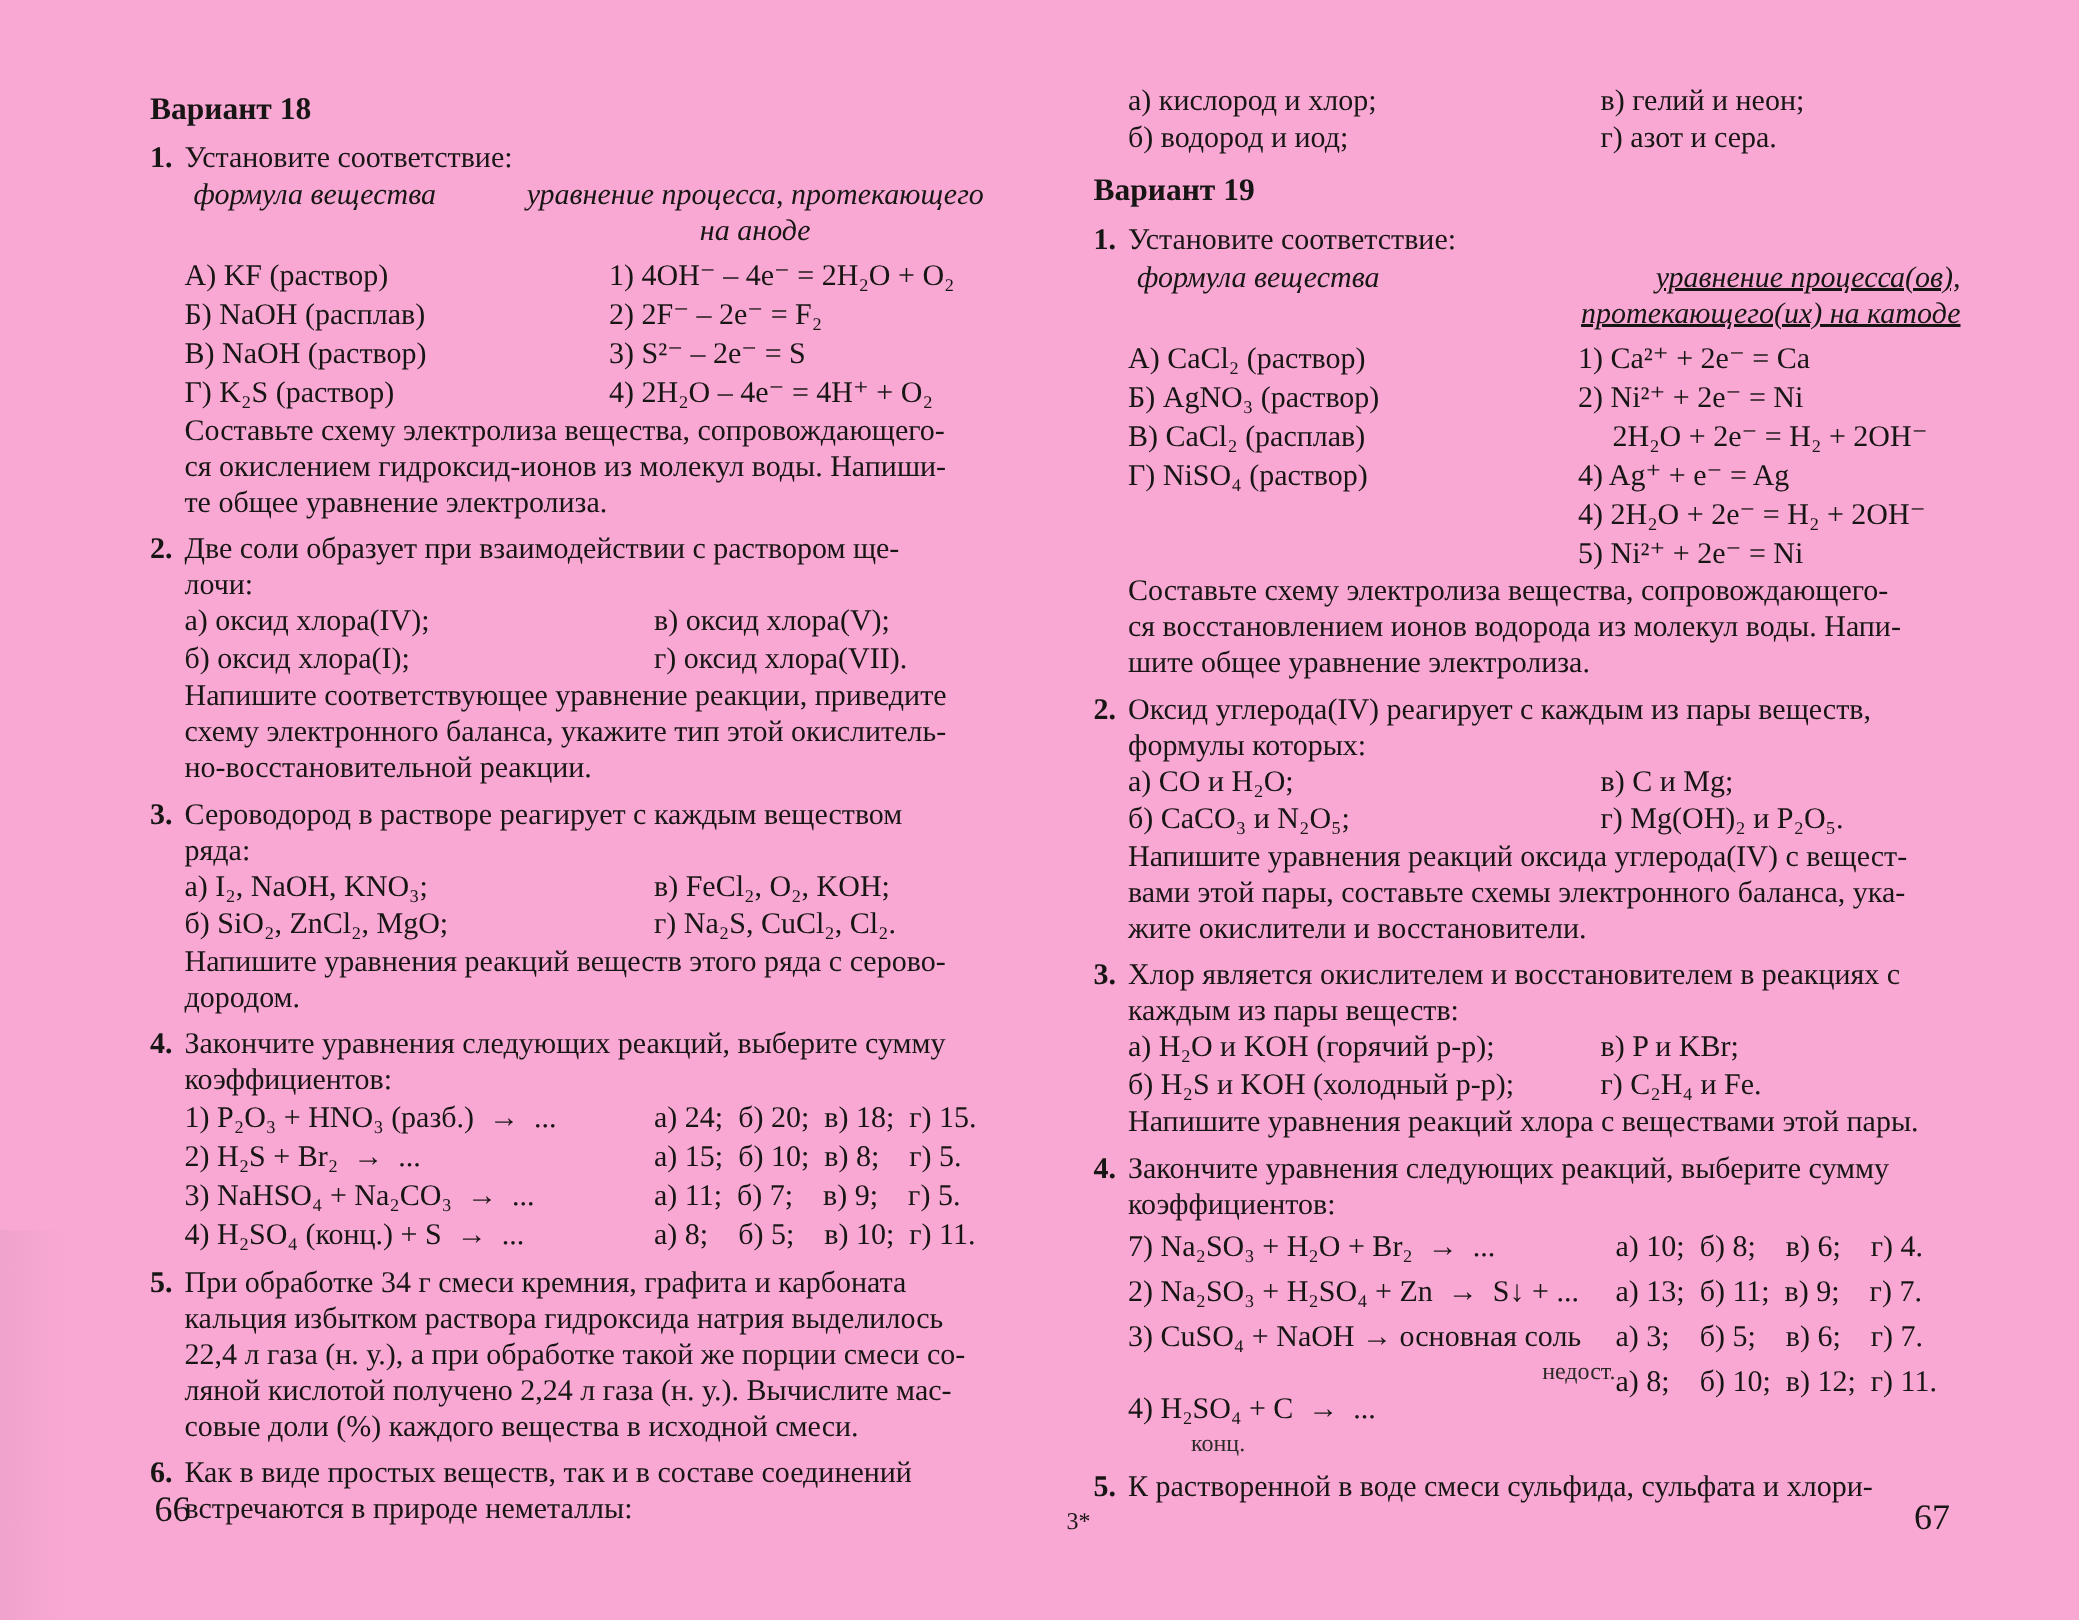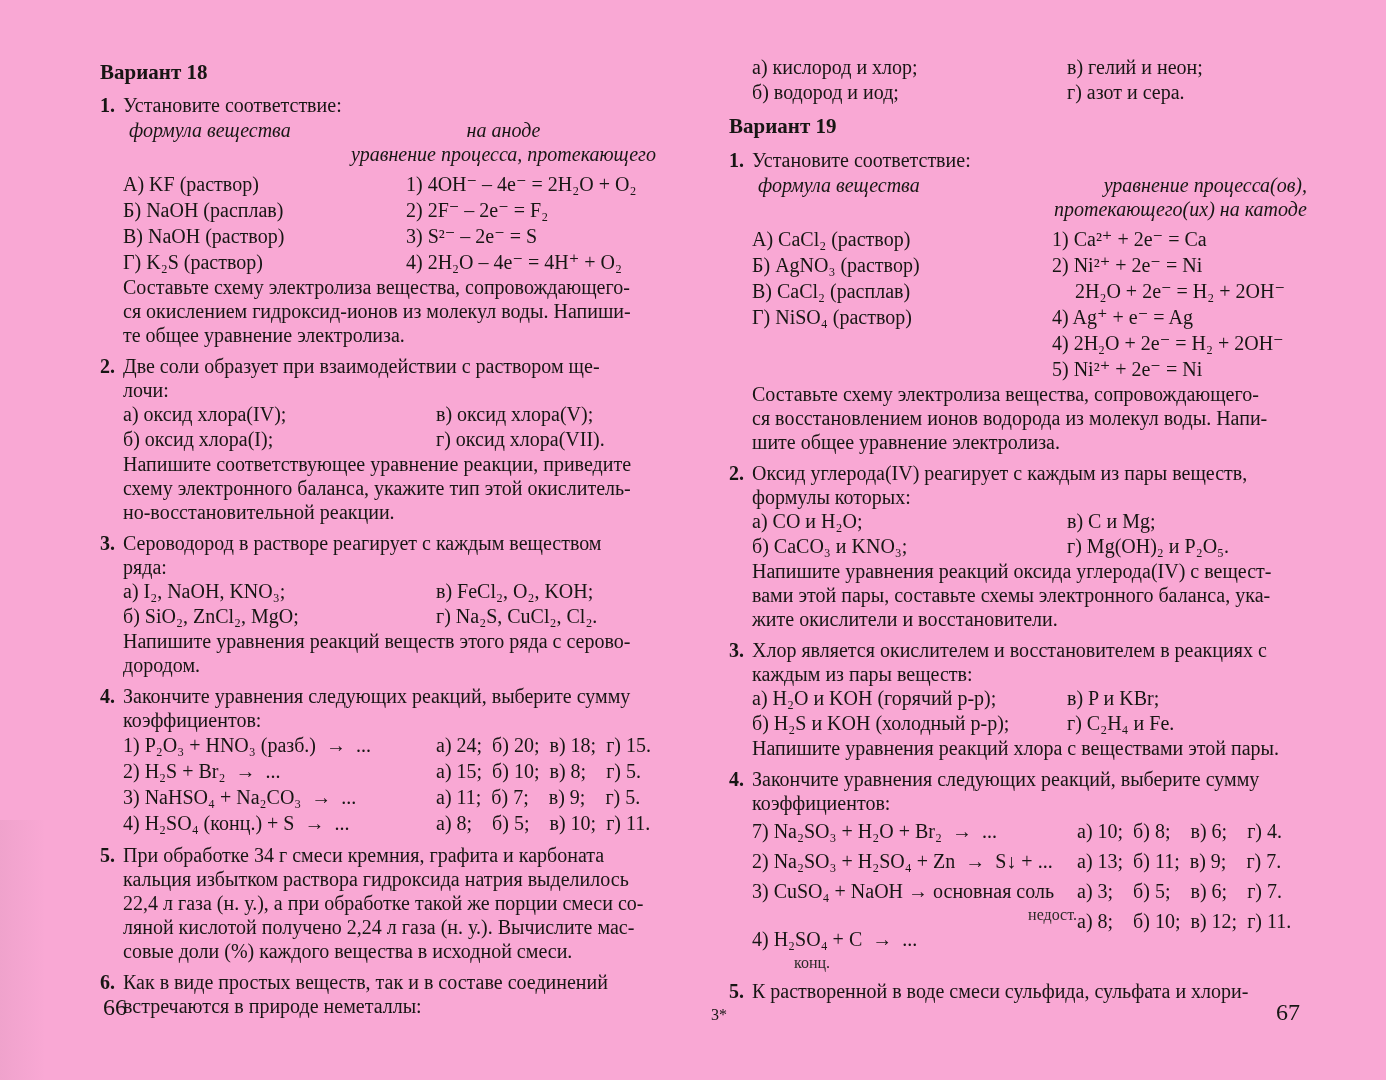--- a/index.html
+++ b/index.html
@@ -25,21 +25,21 @@
   .q { position:relative; padding-left:23px; margin-bottom:7px; }
   .qnum { position:absolute; left:0; top:0; font-weight:bold; }
   .para, .intro { white-space:pre-line; }
 
   .match-hdr { display:flex; font-style:italic; margin-top:1px; }
   .mh-l { padding-left:6px; }
   .page-left  .mh-l { width:212px; }
   .page-right .mh-l { width:235px; }
   .mh-r { flex:1; }
   .page-left  .mh-r { text-align:center; }
-  .page-right .mh-r { text-align:right; }
+  .page-right .mh-r { text-align:right;text-decoration:underline; }
 
   .match-table { margin-top:5px; }
   .mrow { display:flex; line-height:26px; }
   .page-left  .ml { width:283px; }
   .page-right .ml { width:300px; }
   .mr { flex:1; }
   .mr.ind { padding-left:23px; }
 
   .orow { display:flex; line-height:25px; }
   .page-left  .oc1 { width:313px; }
@@ -71,22 +71,22 @@
 
   <div class="page page-left">
     <div class="vheading">Вариант 18</div>
 
     <div class="q">
       <span class="qnum">1.</span>
       <div class="intro">Установите соответствие:</div>
       <div class="match-hdr">
         <span class="mh-l">формула вещества</span>
         <span class="mh-r">
+          <div>уравнение процесса, протекающего</div>
           <div>на аноде</div>
-          <div>уравнение процесса, протекающего</div>
         </span>
       </div>
       <div class="match-table">
         <div class="mrow">
             <span class="ml">А) KF (раствор)</span>
             <span class="mr">1) 4OH⁻ – 4e⁻ = 2H₂O + O₂</span>
           </div>
         <div class="mrow">
             <span class="ml">Б) NaOH (расплав)</span>
             <span class="mr">2) 2F⁻ – 2e⁻ = F₂</span>
@@ -233,21 +233,21 @@
 
     <div class="q">
       <span class="qnum">2.</span>
       <div class="intro">Оксид углерода(IV) реагирует с каждым из пары веществ,
 формулы которых:</div>
       <div class="orow">
           <span class="oc1">а) CO и H₂O;</span>
           <span class="oc2">в) C и Mg;</span>
         </div>
       <div class="orow">
-          <span class="oc1">б) CaCO₃ и KNO₃;</span>
+          <span class="oc1">б) CaCO₃ и N₂O₅;</span>
           <span class="oc2">г) Mg(OH)₂ и P₂O₅.</span>
         </div>
       <div class="para">Напишите уравнения реакций оксида углерода(IV) с вещест-
 вами этой пары, составьте схемы электронного баланса, ука-
 жите окислители и восстановители.</div>
     </div>
 
     <div class="q">
       <span class="qnum">3.</span>
       <div class="intro">Хлор является окислителем и восстановителем в реакциях с

